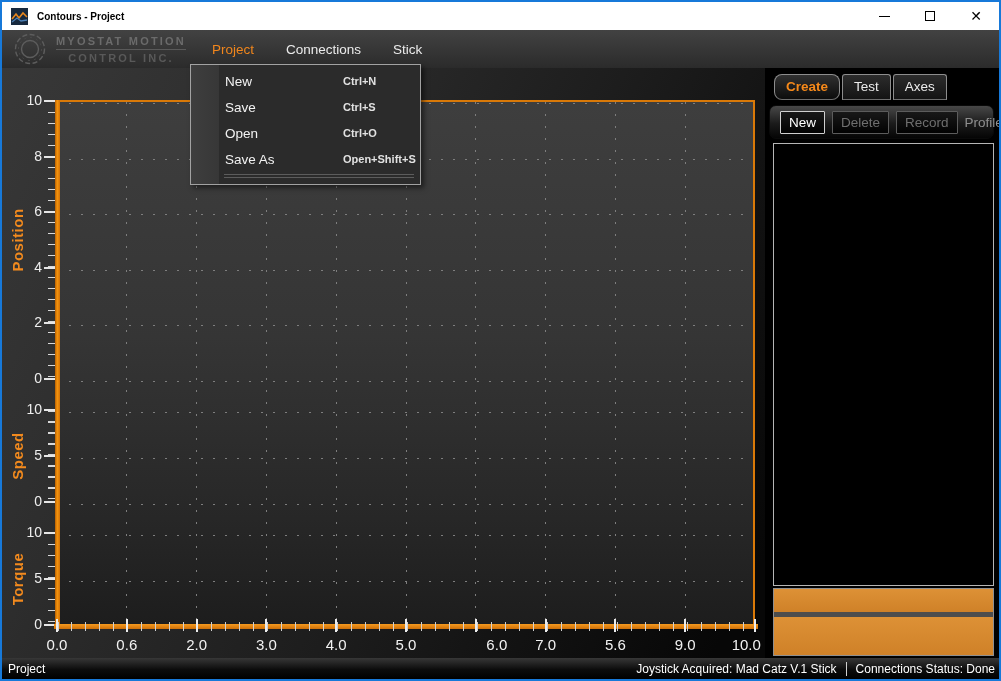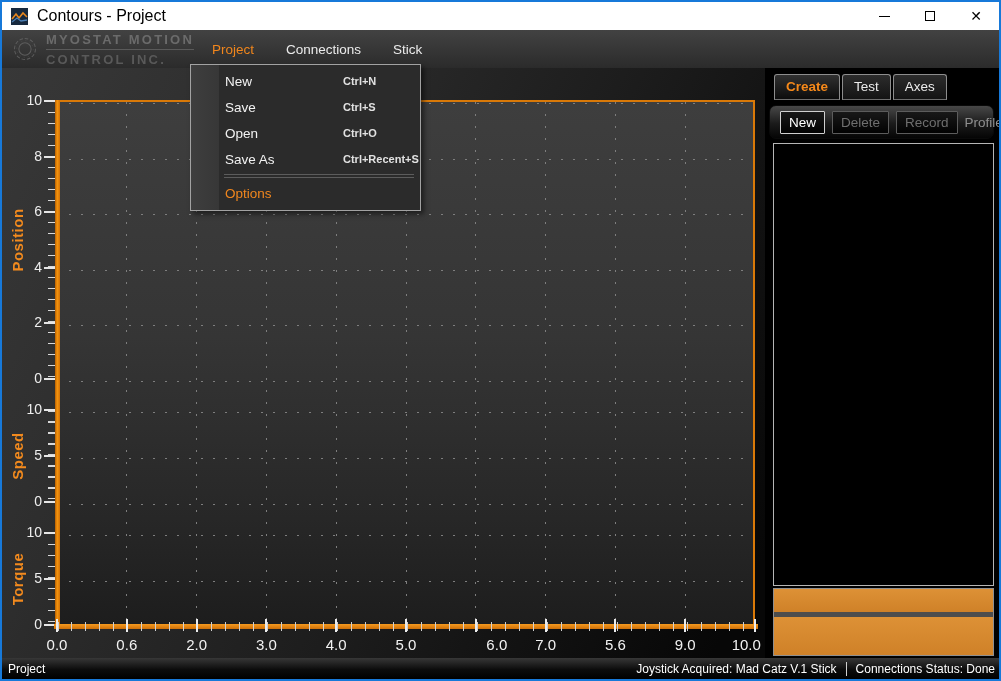--- a/index.html
+++ b/index.html
@@ -7,34 +7,34 @@
   .window{
     position:relative; width:1001px; height:681px;
     border:2px solid #1779d9; background:#000; overflow:hidden;
   }
   
   .titlebar{
     position:absolute; left:0; top:0; width:997px; height:28px;
     background:#ffffff; display:flex; align-items:center;
   }
   .app-icon{ width:17px; height:17px; margin-left:9px; flex:0 0 auto; }
-  .window-title{ margin-left:9px; font-size:16px; color:#000; }
+  .window-title{ margin-left:9px; font-size:10px; color:#000;font-weight:bold; }
   .win-controls{ margin-left:auto; display:flex; height:100%; }
   .win-btn{ width:46px; height:100%; display:flex; align-items:center; justify-content:center; color:#000; }
   .glyph-min{ width:11px; height:1px; background:#000; }
   .glyph-max{ width:10px; height:10px; border:1px solid #000; }
   .glyph-close{ font-size:14px; line-height:1; color:#000; }
   
   .menubar{
     position:absolute; left:0; top:28px; width:997px; height:38px;
     background:linear-gradient(#424242,#2b2b2b);
     display:flex; align-items:center;
   }
   .brand{ display:flex; align-items:center; margin-left:10px; width:182px; }
-  .logo-text{ margin-left:8px; color:#6b6b6b; font-size:13px; font-weight:bold; letter-spacing:2.2px; white-space:nowrap; }
+  .logo-text{ margin-left:8px; color:#6b6b6b; font-size:11px; font-weight:bold; letter-spacing:2.2px; white-space:nowrap;text-align:center; }
   .logo-div{ height:1px; background:#5a5a5a; margin:2px 0; }
   .logo-line2{ color:#595959; }
   .menus{ display:flex; align-items:center; margin-left:12px; gap:20px; }
   .menu-item{ font-size:13.5px; color:#ebebeb; padding:4px 6px; cursor:default; }
   .menu-item.active{ color:#f1861c; }
   
   .main{ position:absolute; left:0; top:66px; width:997px; height:590px; background:#000; }
   .chart-region{
     position:absolute; left:0; top:0; width:763px; height:590px;
     background:linear-gradient(118deg,#383838 0%,#2d2d2d 28%,#1d1d1d 58%,#070707 95%);
@@ -63,21 +63,21 @@
     background:linear-gradient(#f59a1f,#cf7008); }
   .minor-ticks-x{ position:absolute; left:55px; top:554px; width:699px; height:9px;
     background:repeating-linear-gradient(to right,#d0d0d0 0 1.5px,transparent 1.5px 14px); }
   .major-tick-x{ position:absolute; top:551px; width:2px; height:13px; background:#ececec; }
   .xtick-label{ position:absolute; top:568px; font-size:15px; color:#f2f2f2; transform:translateX(-50%); }
   
   .right-panel{ position:absolute; left:763px; top:0; width:234px; height:590px; background:#000; }
   .tabs{ position:absolute; left:9px; top:6px; display:flex; gap:2px; }
   .tab{ border:1px solid #8d8d8d; border-bottom-color:#6f6f6f; border-radius:3px 3px 0 0;
     background:linear-gradient(#2c2c2c,#141414); color:#ececec; font-size:13.5px; padding:4px 11px 5px; }
-  .tab.active{ color:#f6891a; font-weight:bold; background:linear-gradient(#303030,#0c0c0c); }
+  .tab.active{ color:#f6891a; font-weight:bold; background:linear-gradient(#303030,#0c0c0c);border-radius:8px; }
   .toolbar{
     position:absolute; left:4px; right:5px; top:37px; height:34px; border-radius:7px;
     background:linear-gradient(#484848,#1b1b1b 55%,#050505);
     border:1px solid #0a0a0a; display:flex; align-items:center; padding:0 10px;
   }
   .tb-btn{ font-size:13.5px; padding:3px 8px; margin-right:7px; border-radius:1px;
     background:linear-gradient(#181818,#020202); }
   .tb-btn.enabled{ border:1px solid #cfcfcf; color:#ffffff; }
   .tb-btn.disabled{ border:1px solid #5c5c5c; color:#6f6f6f; }
   .profiles-label{ margin-left:auto; margin-right:12px; color:#8f8f8f; font-size:13.5px; }
@@ -275,27 +275,24 @@
       <div class="menu-row">
         <span class="lbl">Save</span>
         <span class="shortcut">Ctrl+S</span>
       </div>
       <div class="menu-row">
         <span class="lbl">Open</span>
         <span class="shortcut">Ctrl+O</span>
       </div>
       <div class="menu-row">
         <span class="lbl">Save As</span>
-        <span class="shortcut">Ctrl+Recent+S</span>
+        <span class="shortcut">Open+Shift+S</span>
       </div>
       <div class="menu-sep"></div>
       <div class="menu-sep"></div>
-      <div class="menu-row">
-        <span class="lbl accent">Options</span>
-      </div>
     </div>
 
   <div class="statusbar">
     <span class="status-left">Project</span>
     <div class="status-right">
       <span>Joystick Acquired: Mad Catz V.1 Stick</span>
       <div class="status-sep"></div>
       <span>Connections Status: Done</span>
     </div>
   </div>

